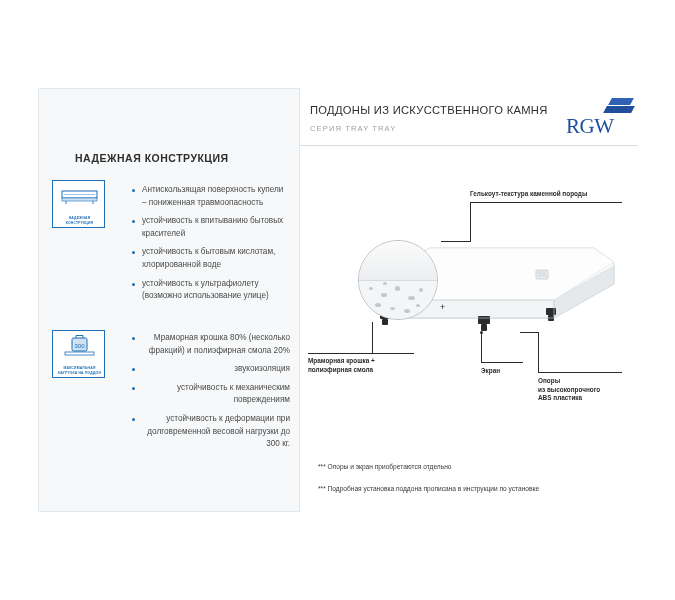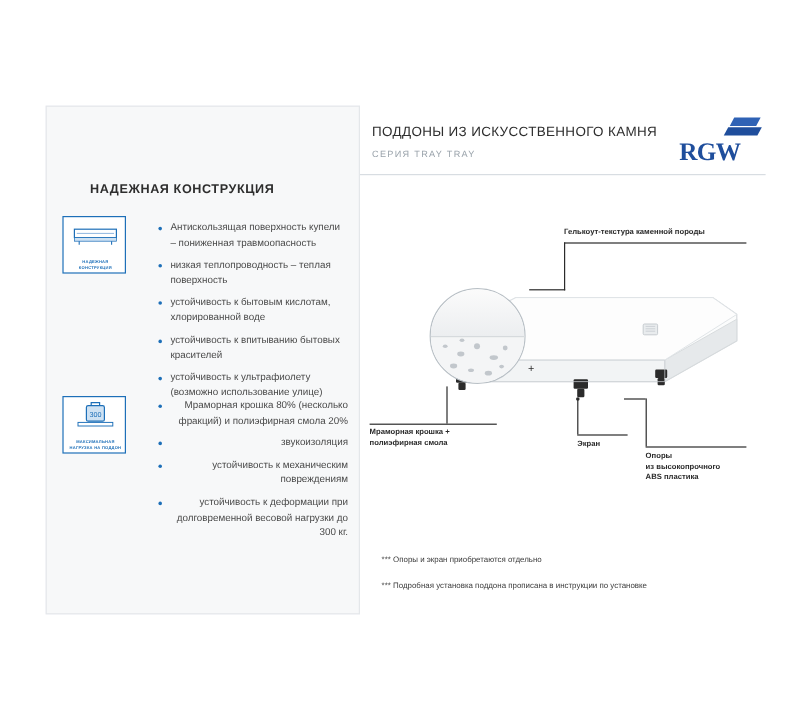--- a/index.html
+++ b/index.html
@@ -135,21 +135,21 @@
     left: 566px;
     top: 98px;
     width: 72px;
     height: 40px;
   }
   .logo .lg-text {
     position: absolute;
     left: 0;
     top: 16px;
     font-size: 21px;
-    font-weight: bold;
+    font-weight: normal;
     letter-spacing: -0.5px;
     color: #1f4e9c;
     font-family: "Liberation Serif", serif;
   }
   .logo .sh {
     position: absolute;
     background: #1f4e9c;
   }
   .logo .sh1 { left: 44px; top: 0px;  width: 22px; height: 7px; transform: skewX(-28deg); background:#2f62b5;}
   .logo .sh2 { left: 39px; top: 8px;  width: 28px; height: 7px; transform: skewX(-28deg); background:#1f4e9c;}
@@ -248,23 +248,22 @@
       <line x1="11" y1="9.5" x2="42" y2="9.5" stroke="#8ab4de" stroke-width="0.8"></line>
       <line x1="13" y1="16" x2="13" y2="19" stroke="#1d6fb8" stroke-width="0.9"></line>
       <line x1="40" y1="16" x2="40" y2="19" stroke="#1d6fb8" stroke-width="0.9"></line>
     </svg>
     <div class="ic-cap">НАДЕЖНАЯ<br>КОНСТРУКЦИЯ</div>
   </div>
 
   <div class="bullets" style="left:130px; top:184px; width:160px;">
     <ul>
       <li>Антискользящая поверхность купели – пониженная травмоопасность</li>
-      <li>низкая теплопроводность – теплая поверхность</li>
+      <li>устойчивость к впитыванию бытовых красителей</li>
       <li>устойчивость к бытовым кислотам, хлорированной воде</li>
-      <li>устойчивость к впитыванию бытовых красителей</li>
       <li>устойчивость к ультрафиолету (возможно использование улице)</li>
     </ul>
   </div>
 
   <div class="feat-icon" style="left:52px; top:330px;">
     <svg class="ic-art" viewBox="0 0 53 26">
       <rect x="19" y="3" width="15" height="13" rx="1.5" fill="#cfe2f3" stroke="#1d6fb8" stroke-width="1"></rect>
       <path d="M23 3 L23 0.5 L30 0.5 L30 3" fill="none" stroke="#1d6fb8" stroke-width="1"></path>
       <text x="26.5" y="12.5" font-size="6" text-anchor="middle" fill="#1d6fb8" font-family="Liberation Sans, sans-serif">300</text>
       <rect x="12" y="17" width="29" height="3" fill="#ffffff" stroke="#1d6fb8" stroke-width="0.8"></rect>

